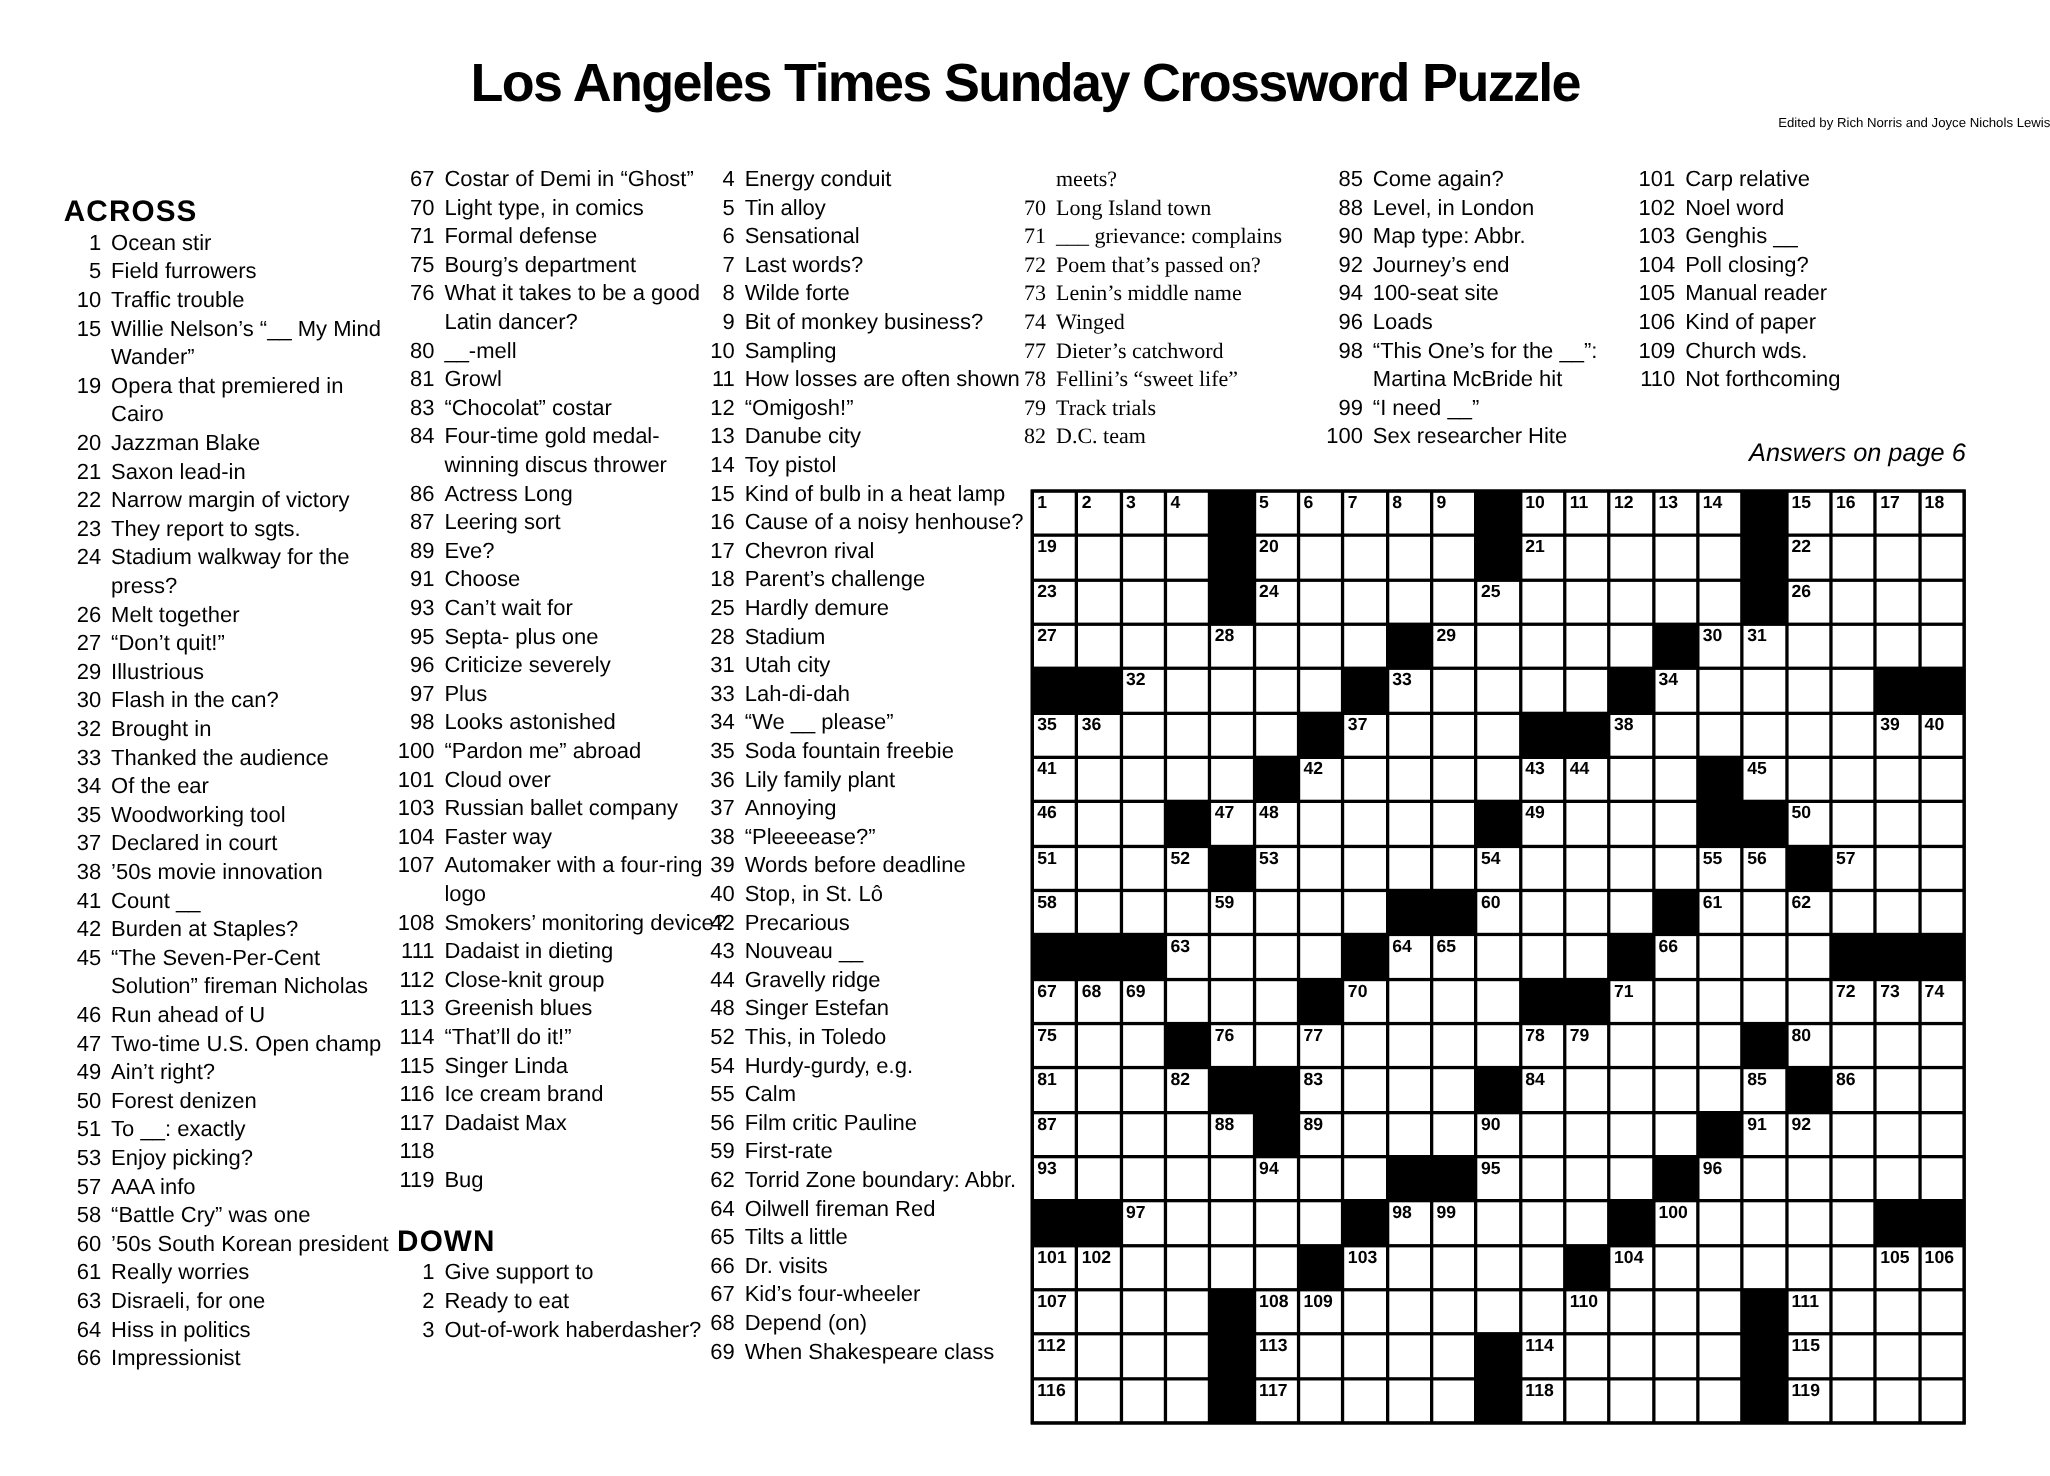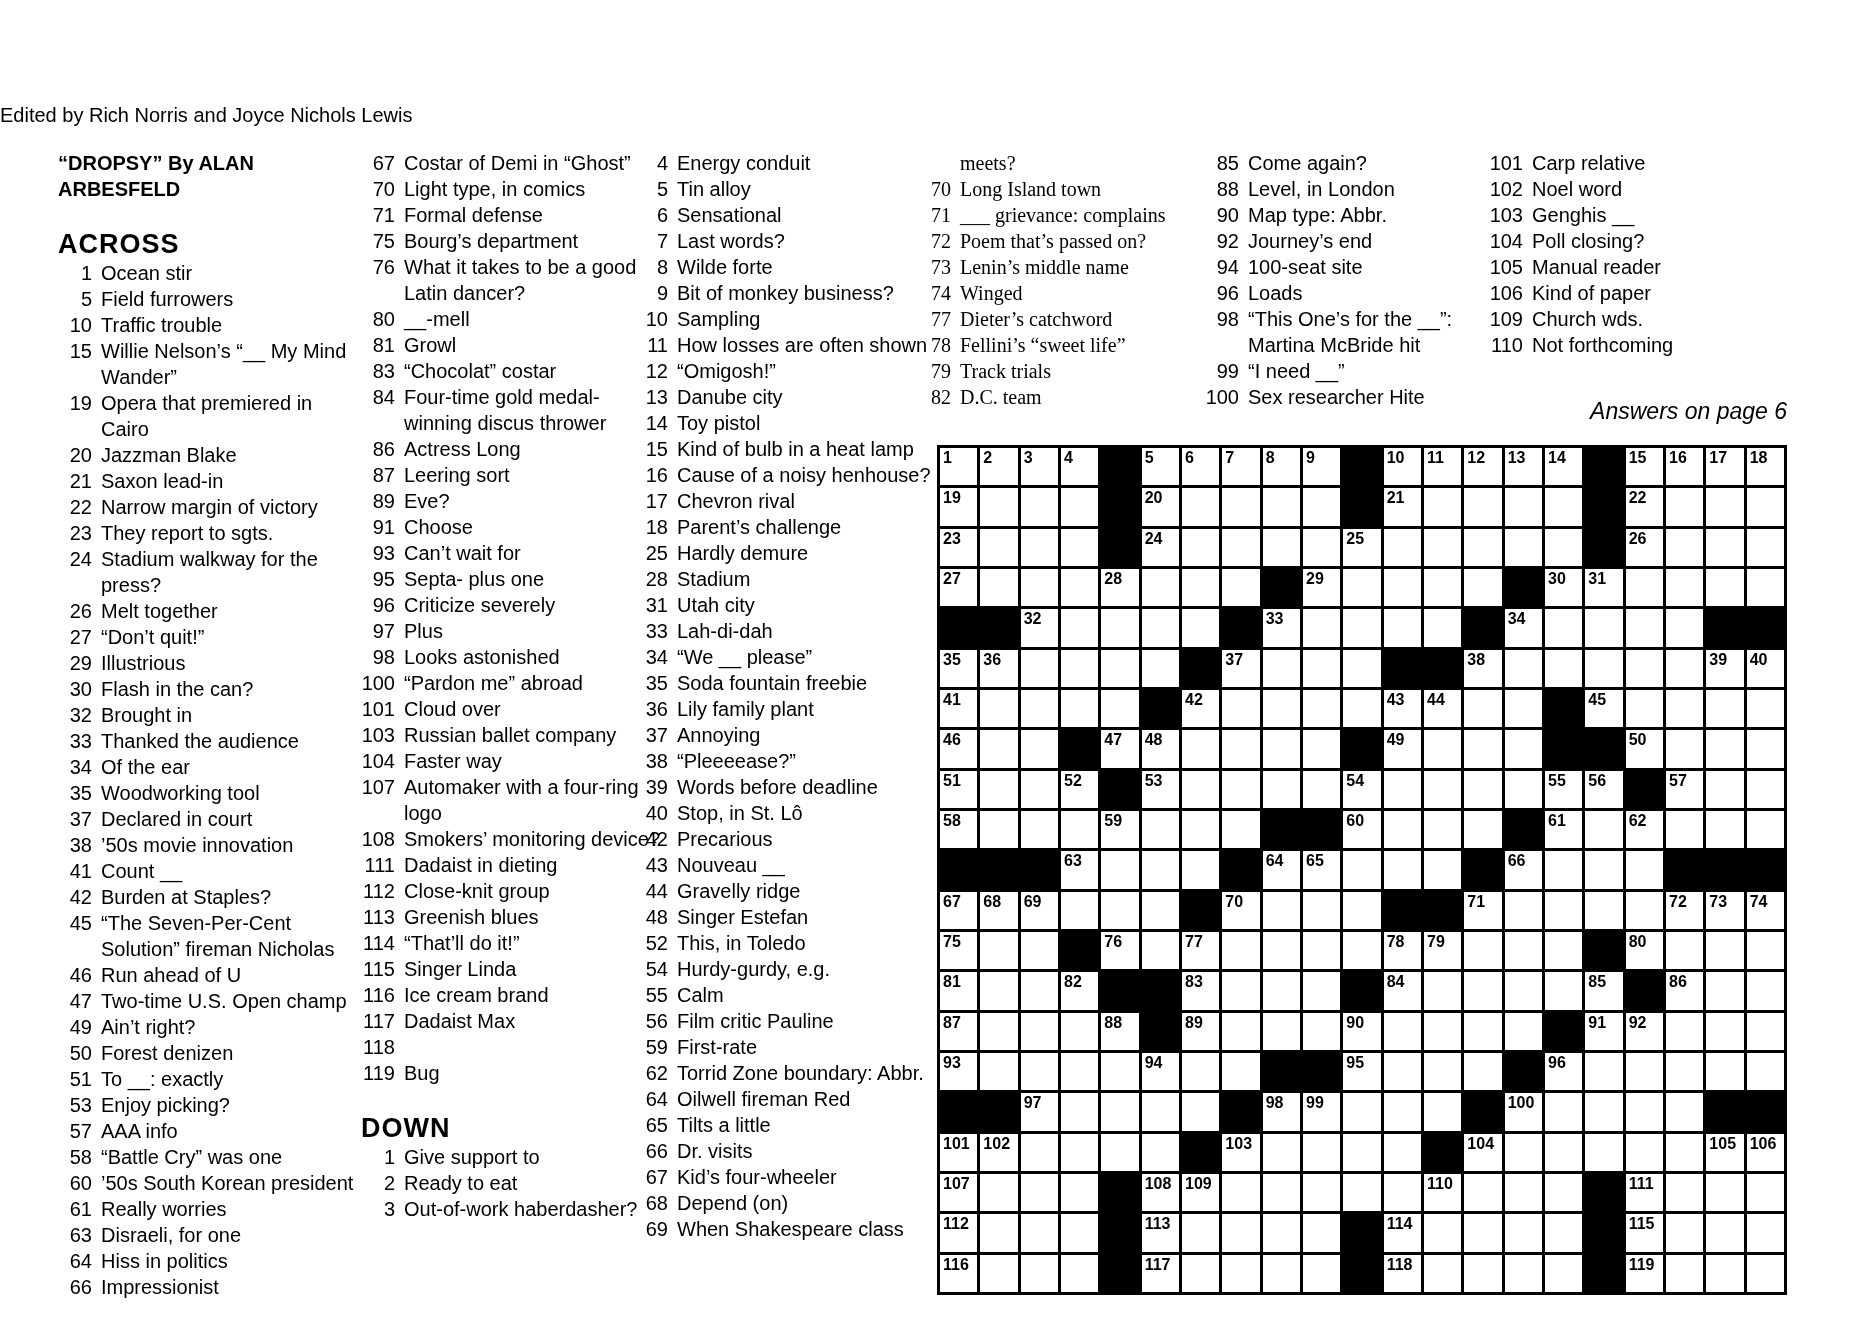--- a/index.html
+++ b/index.html
@@ -10,21 +10,21 @@
   }
   .page { position:absolute; inset:0; background:#fff; }
 
   .main-title {
     position:absolute; top:48px; left:0; width:100%;
     text-align:center; font-size:49px; font-weight:700;
     letter-spacing:-1.5px; margin:0;
   }
   .subtitle {
     position:absolute; top:104px; left:0; width:100%;
-    text-align:left; font-size:20px; font-weight:400;
+    text-align:right; font-size:12px; font-weight:400;
   }
 
   .clue-col { position:absolute; top:150px; font-size:20px; line-height:26px; }
   .col1 { left:58px;   width:302px; }
   .col2 { left:361px;  width:300px; }
   .col3 { left:634px;  width:300px; }
   .col4 { left:917px;  width:300px;font-family:Liberation Serif, serif; }
   .col5 { left:1205px; width:292px; }
   .col6 { left:1489px; width:300px; }
 
@@ -53,25 +53,25 @@
   .cell.black { background:#000; }
   .cnum {
     position:absolute; top:1px; left:3px;
     font-size:16px; font-weight:700; line-height:1.1;
   }
 </style>
 </head>
 <body>
 
 <div class="page">
+  <h1 class="main-title">Los Angeles Times Sunday Crossword Puzzle</h1>
   <div class="subtitle">Edited by Rich Norris and Joyce Nichols Lewis</div>
 
   <div>
       <div class="clue-col col1">
-        <div class="puz-title">“DROPSY” By ALAN ARBESFELD</div>
         <div class="gap"></div>
         <div class="list-header">ACROSS</div>
         <div class="clue">
           <span class="num">1</span>
           <span class="txt">Ocean stir</span>
         </div>
         <div class="clue">
           <span class="num">5</span>
           <span class="txt">Field furrowers</span>
         </div>

